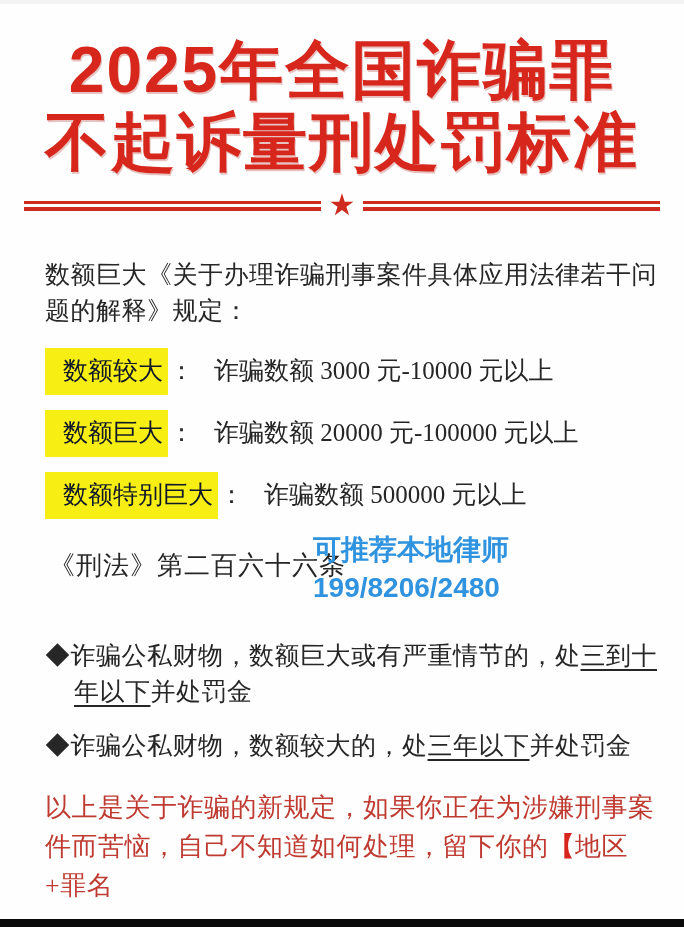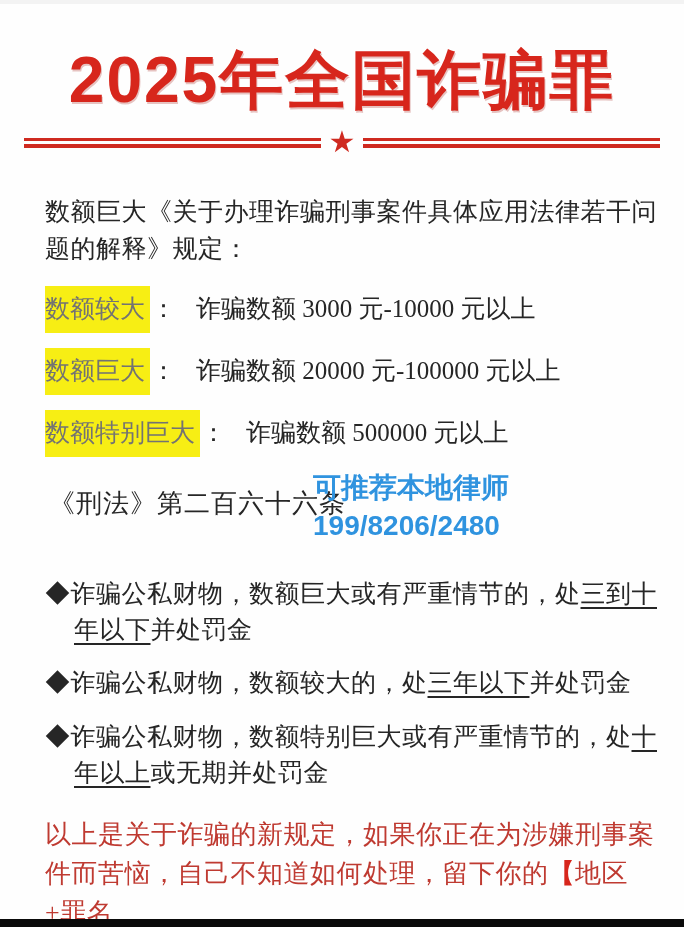--- a/index.html
+++ b/index.html
@@ -13,35 +13,35 @@
   }
   *{margin:0;padding:0;box-sizing:border-box;}
   html,body{width:684px;height:927px;}
   body{background:#fefefe;overflow:hidden;}
   .page{
     position:relative;width:684px;height:927px;background:#fefefe;
     font-family:"Liberation Serif",serif;color:var(--body_black);
   }
   .top-strip{position:absolute;top:0;left:0;width:100%;height:4px;background:#f3f3f3;}
   .title{
-    padding-top:44px;text-align:center;
+    padding-top:34px;text-align:center;
     font-family:"Liberation Sans",sans-serif;font-weight:900;
     color:var(--title_red);font-size:64px;line-height:1.13;letter-spacing:2px;
     text-shadow:1px 2px 0 rgba(160,20,10,0.25);
     white-space:nowrap;
   }
   .divider{display:flex;align-items:center;gap:8px;margin:12px 24px 0 24px;}
   .dline{flex:1;height:10px;border-top:3px solid var(--divider_red);border-bottom:4px solid var(--divider_red);}
   .dstar{color:var(--divider_red);font-size:30px;line-height:1;transform:translateY(-1px);}
   .content{padding:36px 26px 0 45px;font-size:25px;}
   .intro{line-height:1.45;margin-bottom:19px;letter-spacing:0.5px;}
   .tier-row{margin-bottom:15px;white-space:nowrap;}
   .tier-label{
     display:inline-block;background:var(--highlight_yellow);
-    padding:6px 5px 8px 0;color:#737373;
+    padding:6px 5px 8px 18px;color:#0f172a;
   }
   .tier-colon{display:inline-block;margin-left:1px;}
   .tier-desc{display:inline-block;margin-left:20px;}
   .law-row{position:relative;height:90px;margin-top:2px;}
   .article-ref{position:absolute;left:4px;top:14px;font-size:26px;letter-spacing:1px;}
   .promo{
     position:absolute;left:268px;top:-3px;
     font-family:"Liberation Sans",sans-serif;font-weight:bold;
     color:var(--promo_blue);font-size:28px;line-height:1.35;white-space:nowrap;
   }
@@ -60,20 +60,21 @@
   .bottom-bar{position:absolute;left:0;bottom:0;width:100%;height:8px;background:var(--bottom_bar_black);}
 </style>
 </head>
 <body>
 
 <div class="page">
   <div class="top-strip"></div>
 
   <div class="title">
     <div>2025年全国诈骗罪</div>
+    <div>不起诉量刑处罚标准</div>
   </div>
 
   <div class="divider">
     <div class="dline"></div>
     <div class="dstar">★</div>
     <div class="dline"></div>
   </div>
 
   <div class="content">
 
@@ -95,21 +96,20 @@
       <div class="article-ref">《刑法》第二百六十六条</div>
       <div class="promo">
         <div>可推荐本地律师</div>
         <div>199/8206/2480</div>
       </div>
     </div>
 
     <div class="bullets">
       <div class="bullet"><span class="bullet-marker">◆</span><span><span>诈骗公私财物，数额巨大或有严重情节的，处</span><span class="seg-u">三到十年以下</span><span>并处罚金</span></span></div>
       <div class="bullet"><span class="bullet-marker">◆</span><span><span>诈骗公私财物，数额较大的，处</span><span class="seg-u">三年以下</span><span>并处罚金</span></span></div>
-      <div class="bullet"><span class="bullet-marker">◆</span><span><span>诈骗公私财物，数额特别巨大或有严重情节的，处</span><span class="seg-u">十年以上</span><span>或无期并处罚金</span></span></div>
     </div>
 
     <div class="footer-note"><span>以上是关于诈骗的新规定，如果你正在为涉嫌刑事案件而苦恼，自己不知道如何处理，留下你的</span><span class="seg-b">【</span><span>地区+罪名</span></div>
 
   </div>
 
   <div class="bottom-bar"></div>
 </div>
 
 </body></html>

